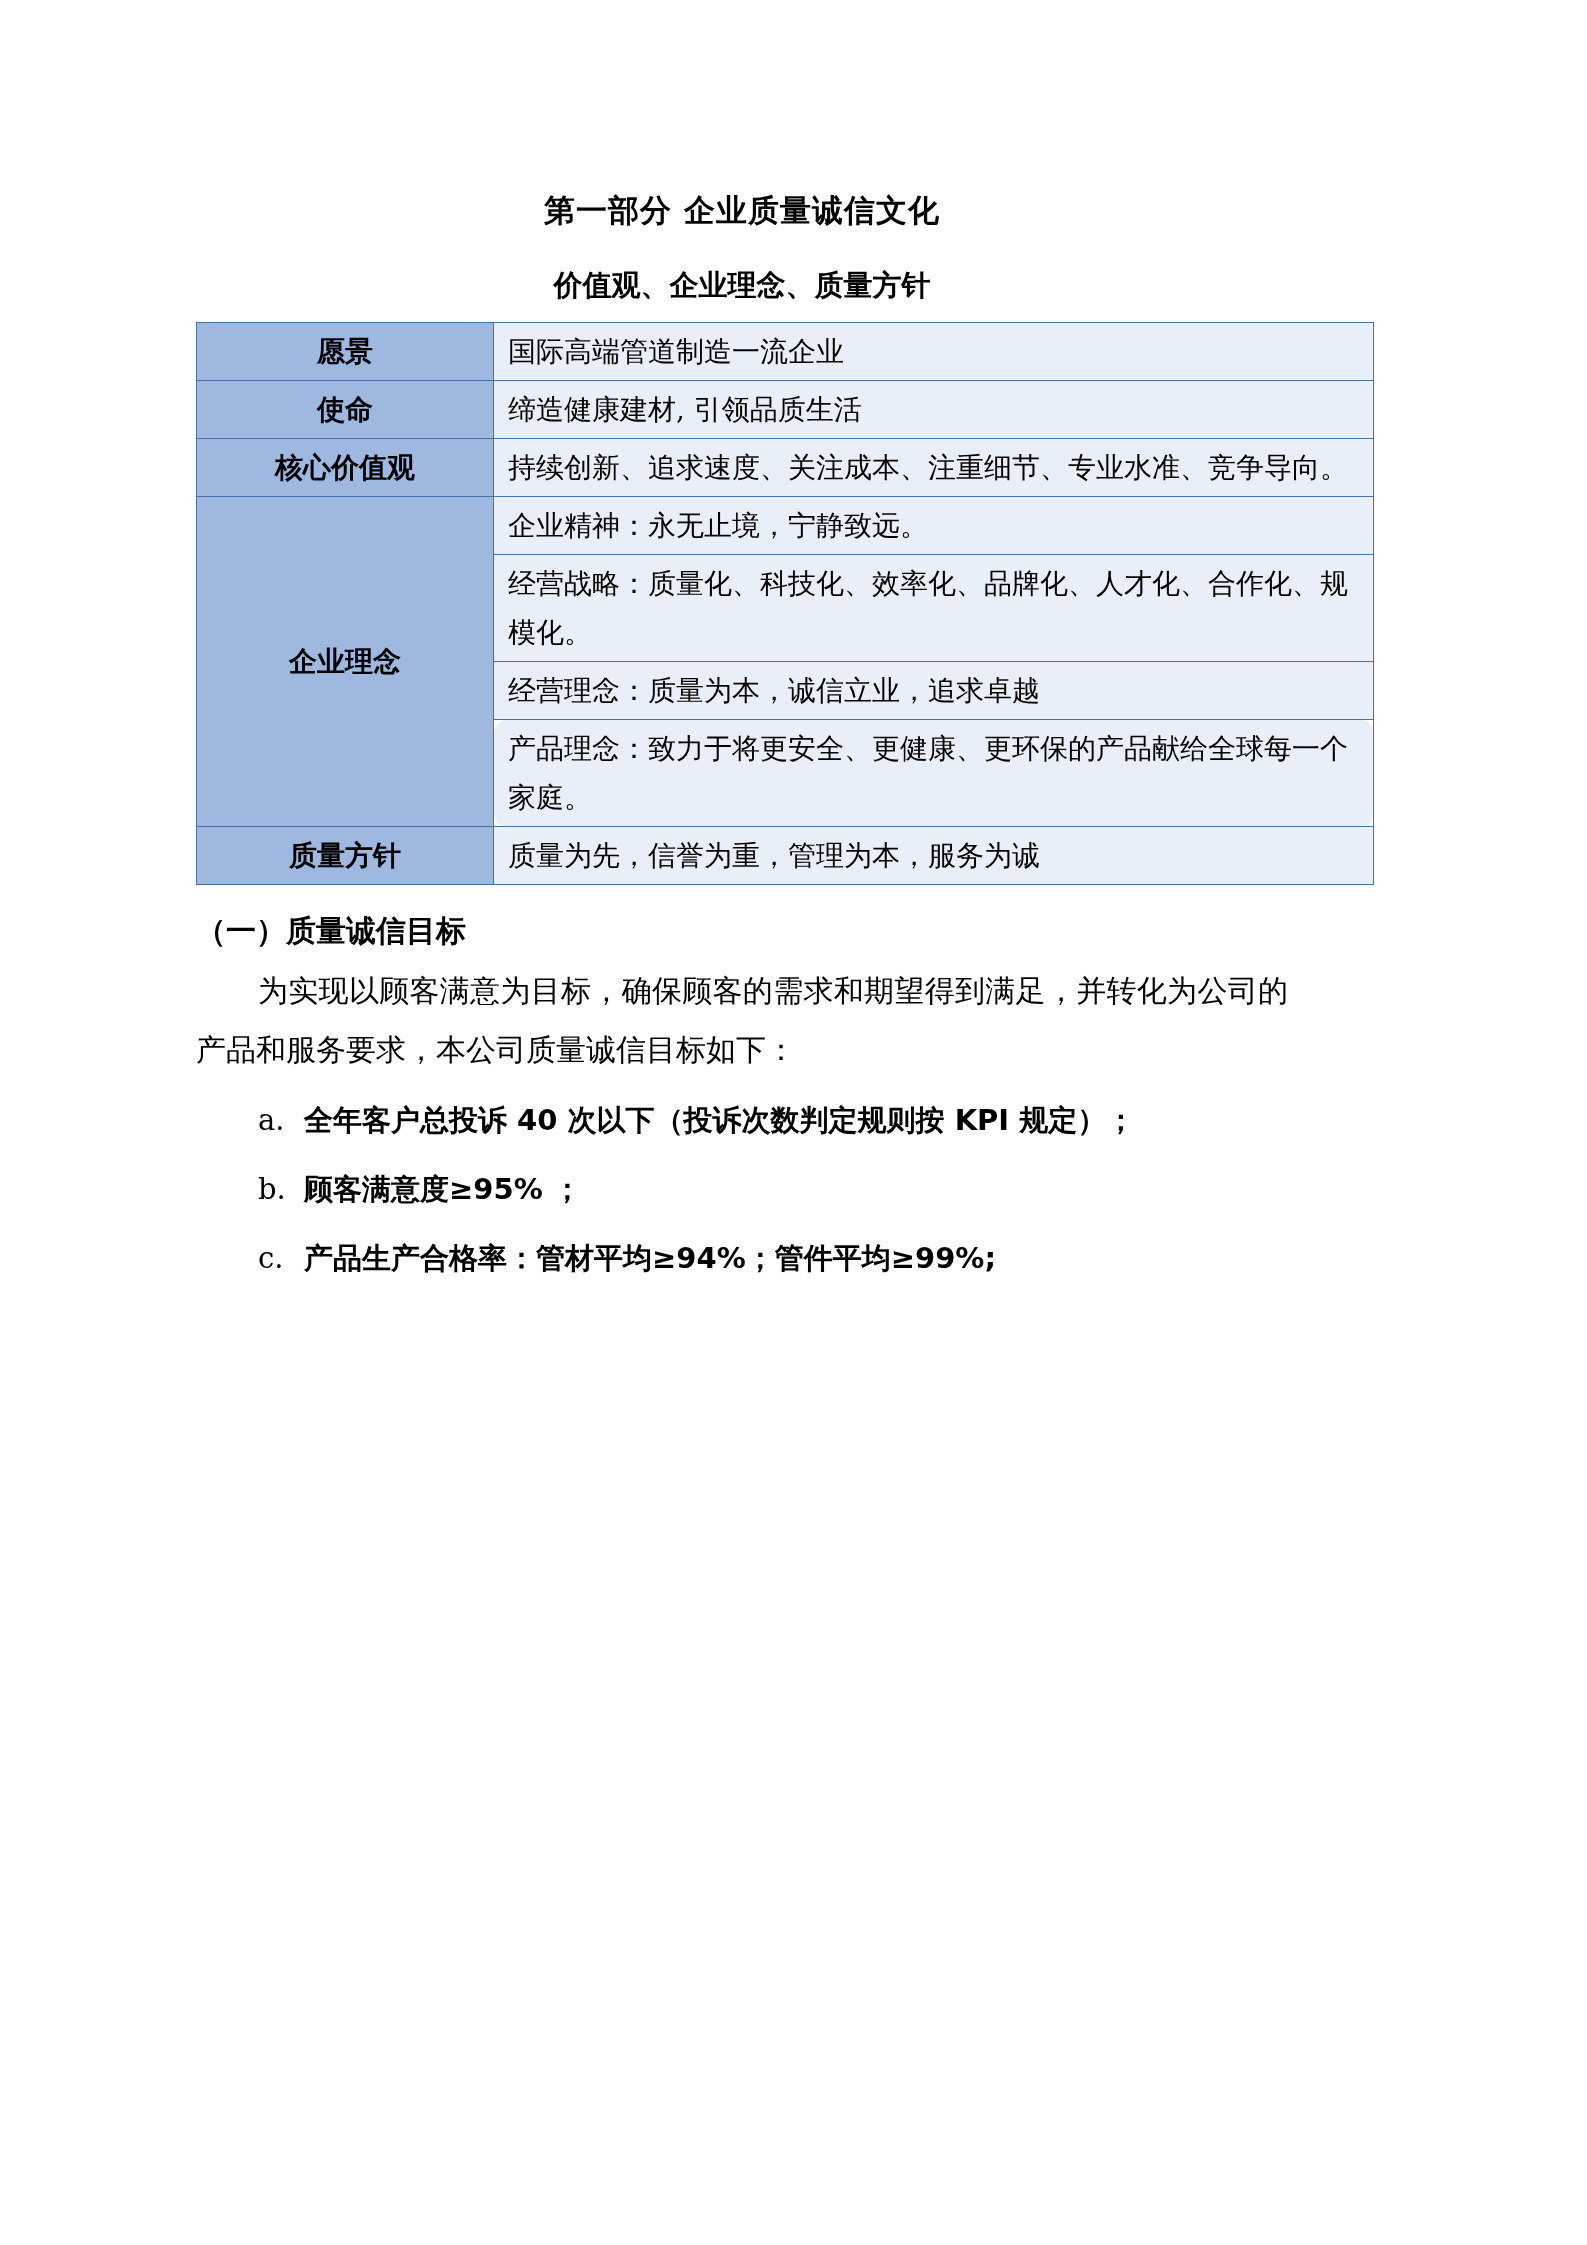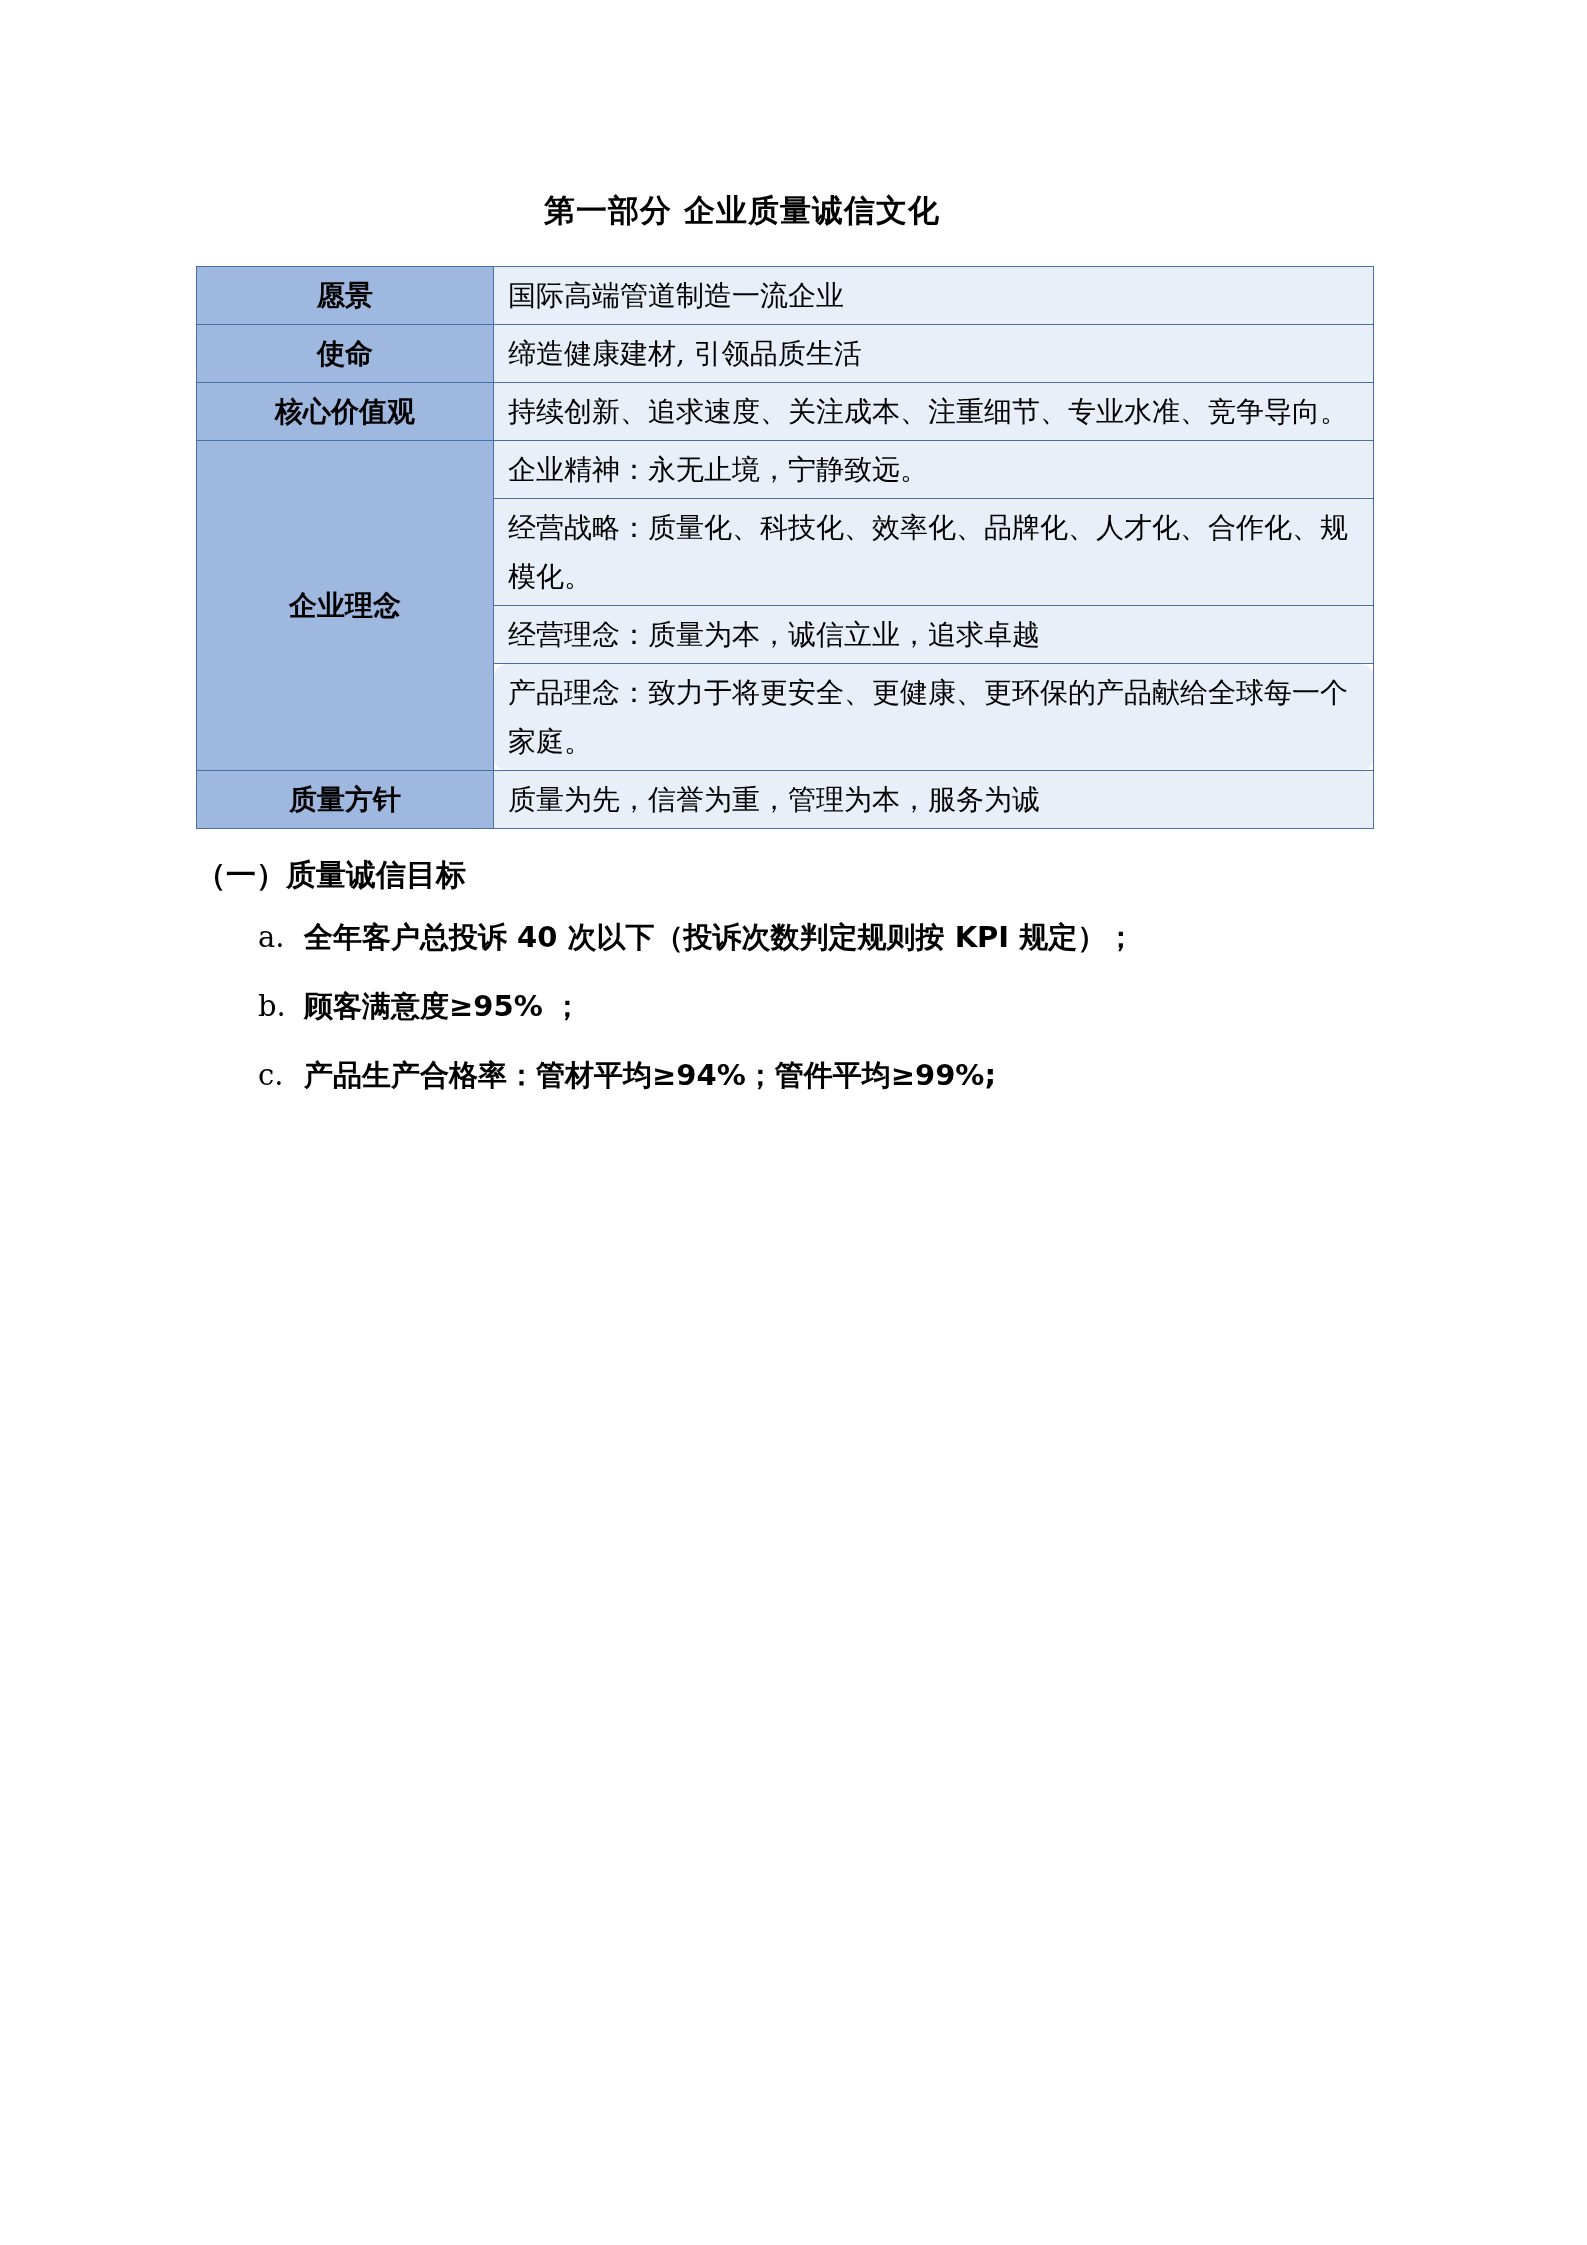--- a/index.html
+++ b/index.html
@@ -95,20 +95,21 @@
   }
 </style>
 </head>
 <body>
 
 <div class="page">
 
   <h1 class="doc-title">第一部分  企业质量诚信文化</h1>
 
 
+  <div class="section-title">价值观、企业理念、质量方针</div>
 
   <table class="values-table">
     <tbody>
       <tr>
         <td class="label-cell">愿景</td>
         <td class="value-cell">国际高端管道制造一流企业</td>
       </tr>
       <tr>
         <td class="label-cell">使命</td>
         <td class="value-cell">缔造健康建材, 引领品质生活</td>
@@ -132,20 +133,21 @@
       </tr>
       <tr>
         <td class="label-cell">质量方针</td>
         <td class="value-cell">质量为先，信誉为重，管理为本，服务为诚</td>
       </tr>
     </tbody>
   </table>
 
   <div class="sub-heading">（一）质量诚信目标</div>
 
+  <p class="para indent">为实现以顾客满意为目标，确保顾客的需求和期望得到满足，并转化为公司的产品和服务要求，本公司质量诚信目标如下：</p>
 
   <div class="list-item">
     <span class="marker">a.</span><span>全年客户总投诉 40 次以下（投诉次数判定规则按 KPI 规定）；</span>
   </div>
   <div class="list-item">
     <span class="marker">b.</span><span>顾客满意度≥95% ；</span>
   </div>
   <div class="list-item">
     <span class="marker">c.</span><span>产品生产合格率：管材平均≥94%；管件平均≥99%;</span>
   </div>

